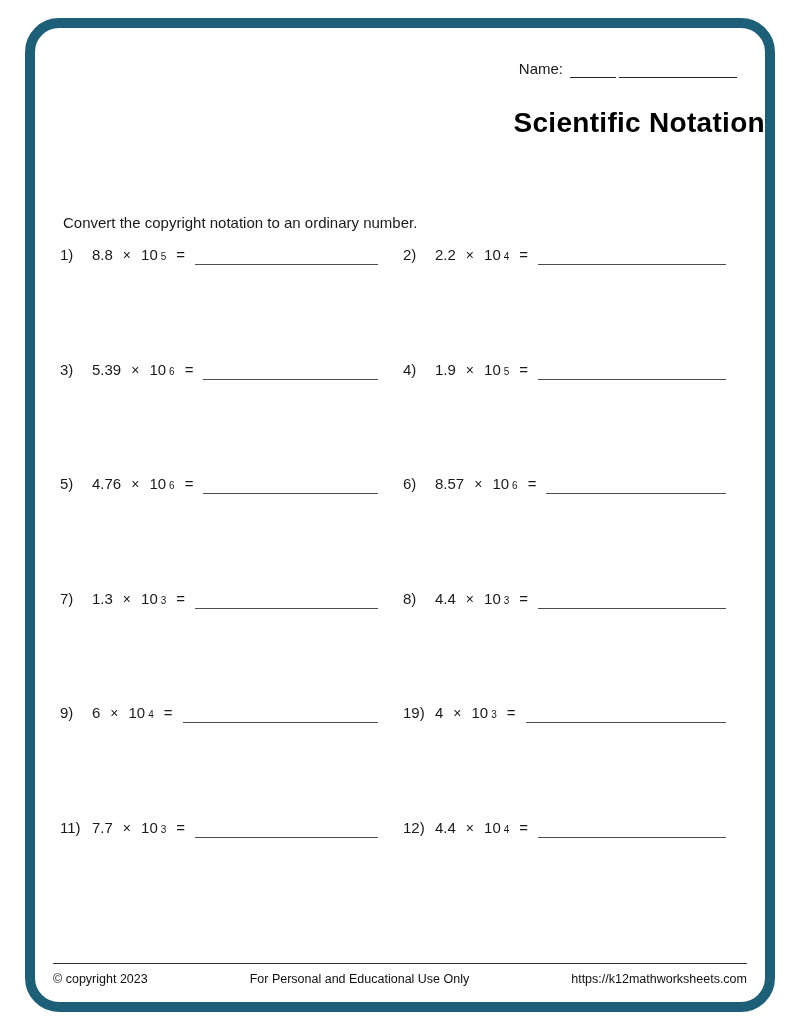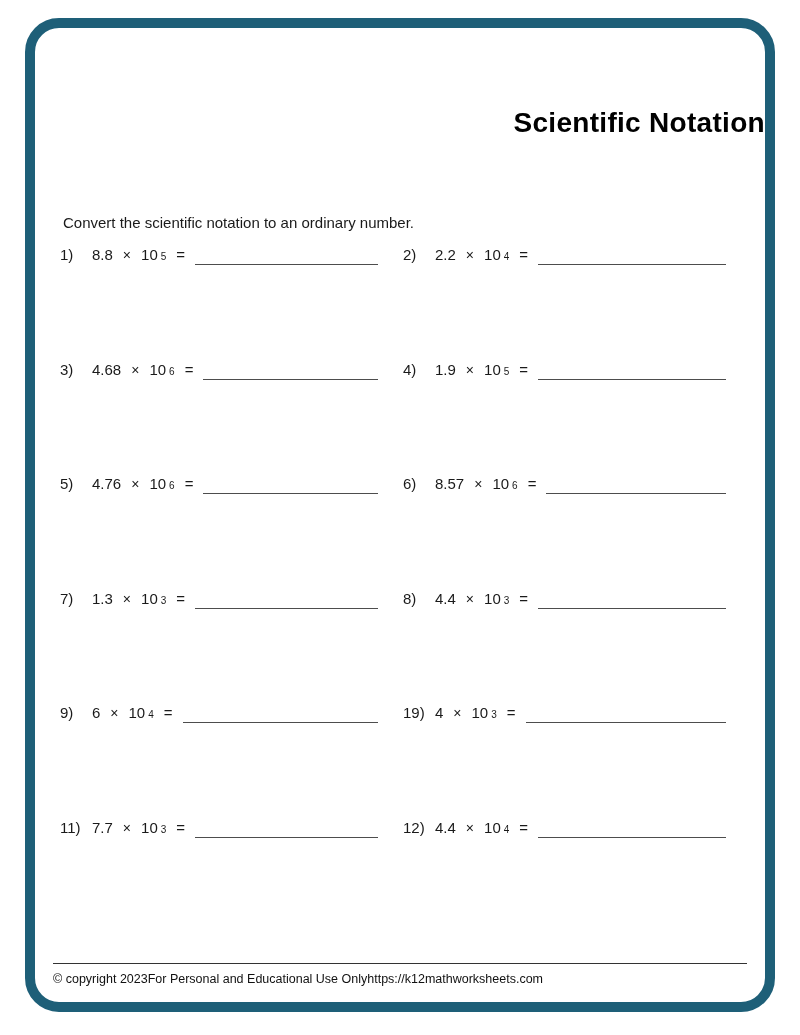--- a/index.html
+++ b/index.html
@@ -46,34 +46,39 @@
   .exp { font-size:10px; margin-left:3px; }
   .eq { margin-left:10px; }
   .answer-line {
     flex:1; margin-left:10px; height:0;
     border-bottom:1.3px solid #4d4d4d; position:relative; top:5px;
   }
   
   .footer {
     position:absolute; left:18px; top:935px; width:694px;
     border-top:1.6px solid #333; padding-top:8px;
-    display:flex; font-size:12.5px; color:#111;
+    display:flex; justify-content:space-between; font-size:12.5px; color:#111;
   }
 </style>
 </head>
 <body>
 
 <div class="sheet">
 
+  <div class="name-row">
+    <span>Name:</span>
+    <span class="name-line seg1"></span>
+    <span class="name-line seg2"></span>
+  </div>
 
   <div class="title">
     <div>Scientific Notation</div>
   </div>
 
-  <div class="instruction">Convert the scientific notation to an ordinary number.</div>
+  <div class="instruction">Convert the copyright notation to an ordinary number.</div>
 
   <div class="problems">
 
     <div class="problem left-col">
       <span class="pnum">1)</span>
       <span>8.8</span>
       <span class="times">×</span>
       <span>10</span>
       <sup class="exp">5</sup>
       <span class="eq">=</span>
@@ -85,21 +90,21 @@
       <span>2.2</span>
       <span class="times">×</span>
       <span>10</span>
       <sup class="exp">4</sup>
       <span class="eq">=</span>
       <span class="answer-line"></span>
     </div>
 
     <div class="problem left-col">
       <span class="pnum">3)</span>
-      <span>4.68</span>
+      <span>5.39</span>
       <span class="times">×</span>
       <span>10</span>
       <sup class="exp">6</sup>
       <span class="eq">=</span>
       <span class="answer-line"></span>
     </div>
 
     <div class="problem right-col">
       <span class="pnum">4)</span>
       <span>1.9</span>

